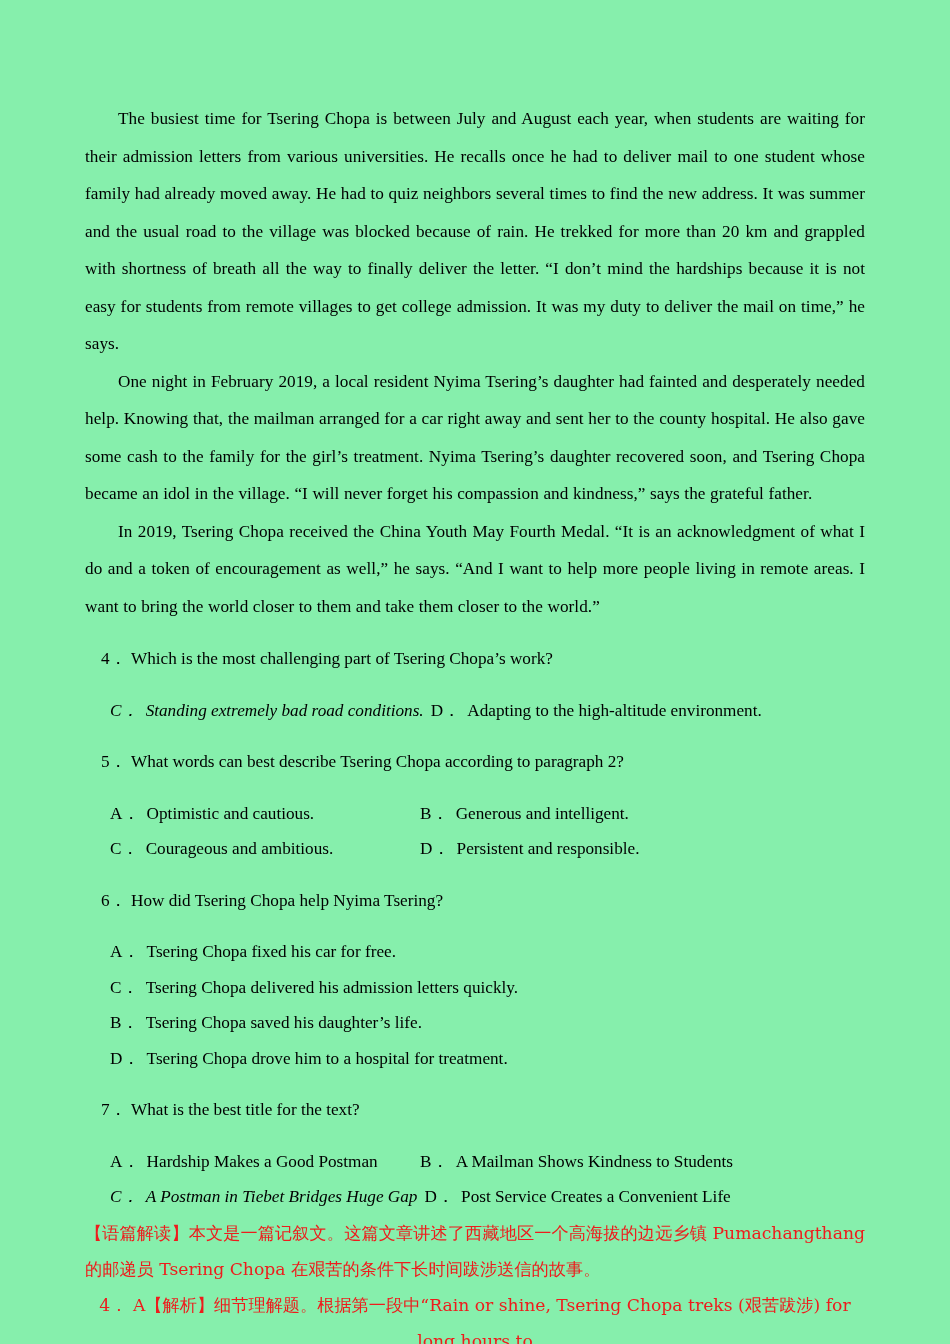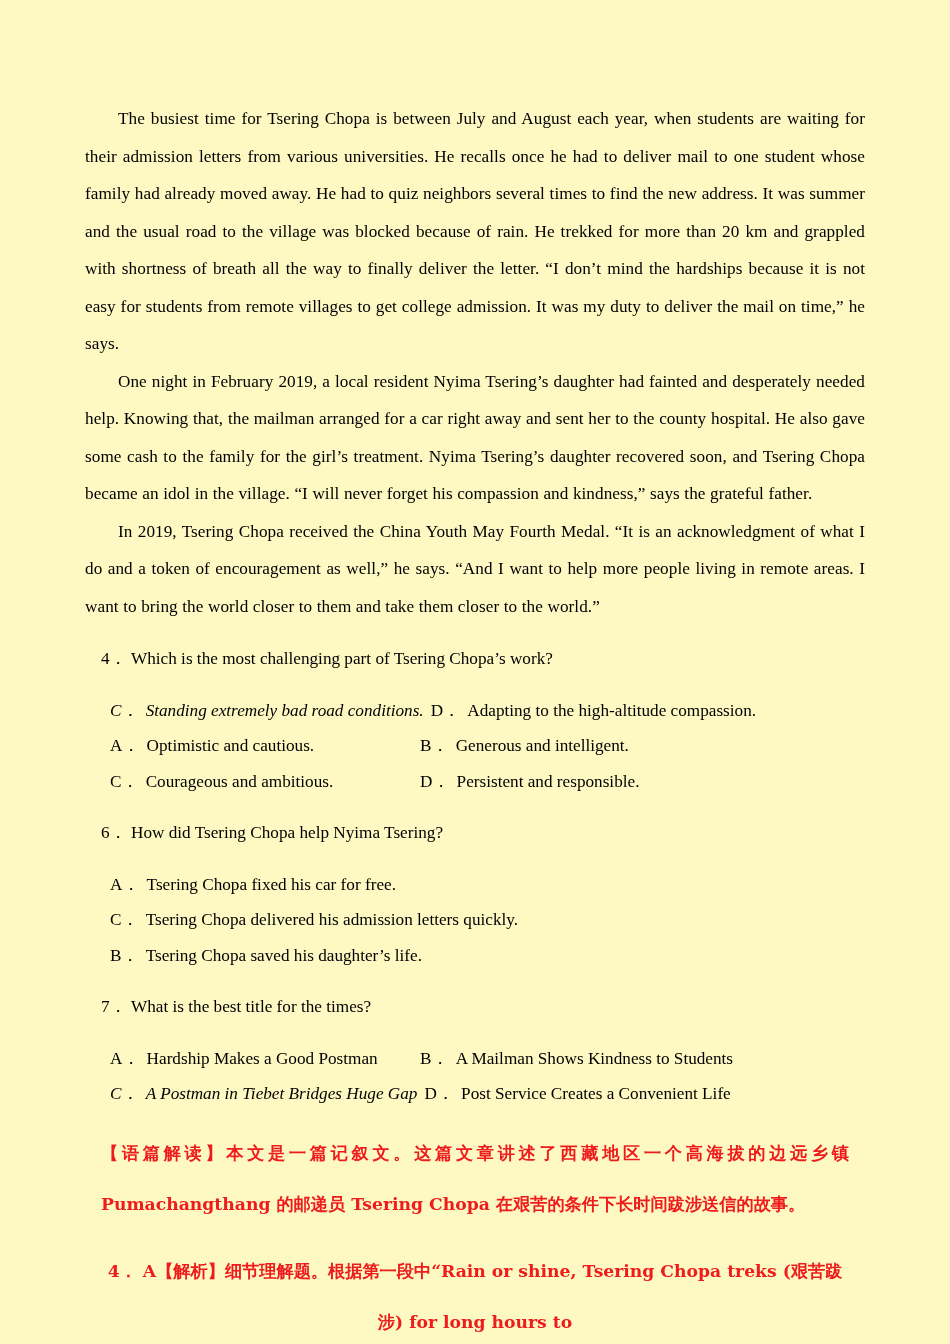--- a/index.html
+++ b/index.html
@@ -14,21 +14,21 @@
     color: #000000;
     -webkit-font-smoothing: antialiased;
   }
 
   .page {
     position: relative;
     width: 950px;
     height: 1344px;
     box-sizing: border-box;
     padding: 100px 85px 0 85px;
-    background: #fef9c3;
+    background: #86efac;
     overflow: hidden;
   }
 
   .doc-body {
     width: 780px;
   }
 
   
   .para {
     font-size: 17.2px;
@@ -81,26 +81,25 @@
   .opt-col-a.wide {
     min-width: 0;
     margin-right: 7px;
     font-style: italic;
   }
 
   
   .analysis {
     color: #ee1c1c;
     font-size: 17.2px;
-    line-height: 51px;
+    line-height: 36px;
     text-align: justify;
     text-justify: inter-word;
-    margin: 16px;
+    margin: 0;
     font-family: "Liberation Serif", "DejaVu Serif", serif;
-    font-weight: bold;
   }
   .analysis.no-justify {
     text-align: center;
   }
   .cn {
     font-family: "DejaVu Serif", "Liberation Serif", serif;
   }
 </style>
 </head>
 <body>
@@ -110,25 +109,26 @@
 
     <p class="para">The busiest time for Tsering Chopa is between July and August each year, when students are waiting for their admission letters from various universities. He recalls once he had to deliver mail to one student whose family had already moved away. He had to quiz neighbors several times to find the new address. It was summer and the usual road to the village was blocked because of rain. He trekked for more than 20 km and grappled with shortness of breath all the way to finally deliver the letter. “I don’t mind the hardships because it is not easy for students from remote villages to get college admission. It was my duty to deliver the mail on time,” he says.</p>
     <p class="para">One night in February 2019, a local resident Nyima Tsering’s daughter had fainted and desperately needed help. Knowing that, the mailman arranged for a car right away and sent her to the county hospital. He also gave some cash to the family for the girl’s treatment. Nyima Tsering’s daughter recovered soon, and Tsering Chopa became an idol in the village. “I will never forget his compassion and kindness,” says the grateful father.</p>
     <p class="para">In 2019, Tsering Chopa received the China Youth May Fourth Medal. “It is an acknowledgment of what I do and a token of encouragement as well,” he says. “And I want to help more people living in remote areas. I want to bring the world closer to them and take them closer to the world.”</p>
 
     <div class="question-block">
       <p class="question-stem"><span class="q-num">4．</span><span>Which is the most challenging part of Tsering Chopa’s work?</span></p>
 
 
       <div class="option-row">
-        <span class="opt opt-col-a wide"><span class="opt-letter">C．</span><span>Standing extremely bad road conditions.</span></span><span class="opt"><span class="opt-letter">D．</span><span>Adapting to the high-altitude compassion.</span></span>
+        <span class="opt opt-col-a wide"><span class="opt-letter">C．</span><span>Standing extremely bad road conditions.</span></span><span class="opt"><span class="opt-letter">D．</span><span>Adapting to the high-altitude environment.</span></span>
       </div>
     </div>
 
     <div class="question-block">
+      <p class="question-stem"><span class="q-num">5．</span><span>What words can best describe Tsering Chopa according to paragraph 2?</span></p>
 
       <div class="option-row">
         <span class="opt opt-col-a"><span class="opt-letter">A．</span><span>Optimistic and cautious.</span></span><span class="opt"><span class="opt-letter">B．</span><span>Generous and intelligent.</span></span>
       </div>
 
       <div class="option-row">
         <span class="opt opt-col-a"><span class="opt-letter">C．</span><span>Courageous and ambitious.</span></span><span class="opt"><span class="opt-letter">D．</span><span>Persistent and responsible.</span></span>
       </div>
     </div>
 
@@ -137,24 +137,27 @@
 
       <div class="option-row">
         <span class="opt"><span class="opt-letter">A．</span><span>Tsering Chopa fixed his car for free.</span></span>
       </div>
       <div class="option-row">
         <span class="opt"><span class="opt-letter">C．</span><span>Tsering Chopa delivered his admission letters quickly.</span></span>
       </div>
       <div class="option-row">
         <span class="opt"><span class="opt-letter">B．</span><span>Tsering Chopa saved his daughter’s life.</span></span>
       </div>
+      <div class="option-row">
+        <span class="opt"><span class="opt-letter">D．</span><span>Tsering Chopa drove him to a hospital for treatment.</span></span>
+      </div>
     </div>
 
     <div class="question-block">
-      <p class="question-stem"><span class="q-num">7．</span><span>What is the best title for the times?</span></p>
+      <p class="question-stem"><span class="q-num">7．</span><span>What is the best title for the text?</span></p>
 
       <div class="option-row">
         <span class="opt opt-col-a"><span class="opt-letter">A．</span><span>Hardship Makes a Good Postman</span></span><span class="opt"><span class="opt-letter">B．</span><span>A Mailman Shows Kindness to Students</span></span>
       </div>
 
       <div class="option-row">
         <span class="opt opt-col-a wide"><span class="opt-letter">C．</span><span>A Postman in Tiebet Bridges Huge Gap</span></span><span class="opt"><span class="opt-letter">D．</span><span>Post Service Creates a Convenient Life</span></span>
       </div>
     </div>
 

